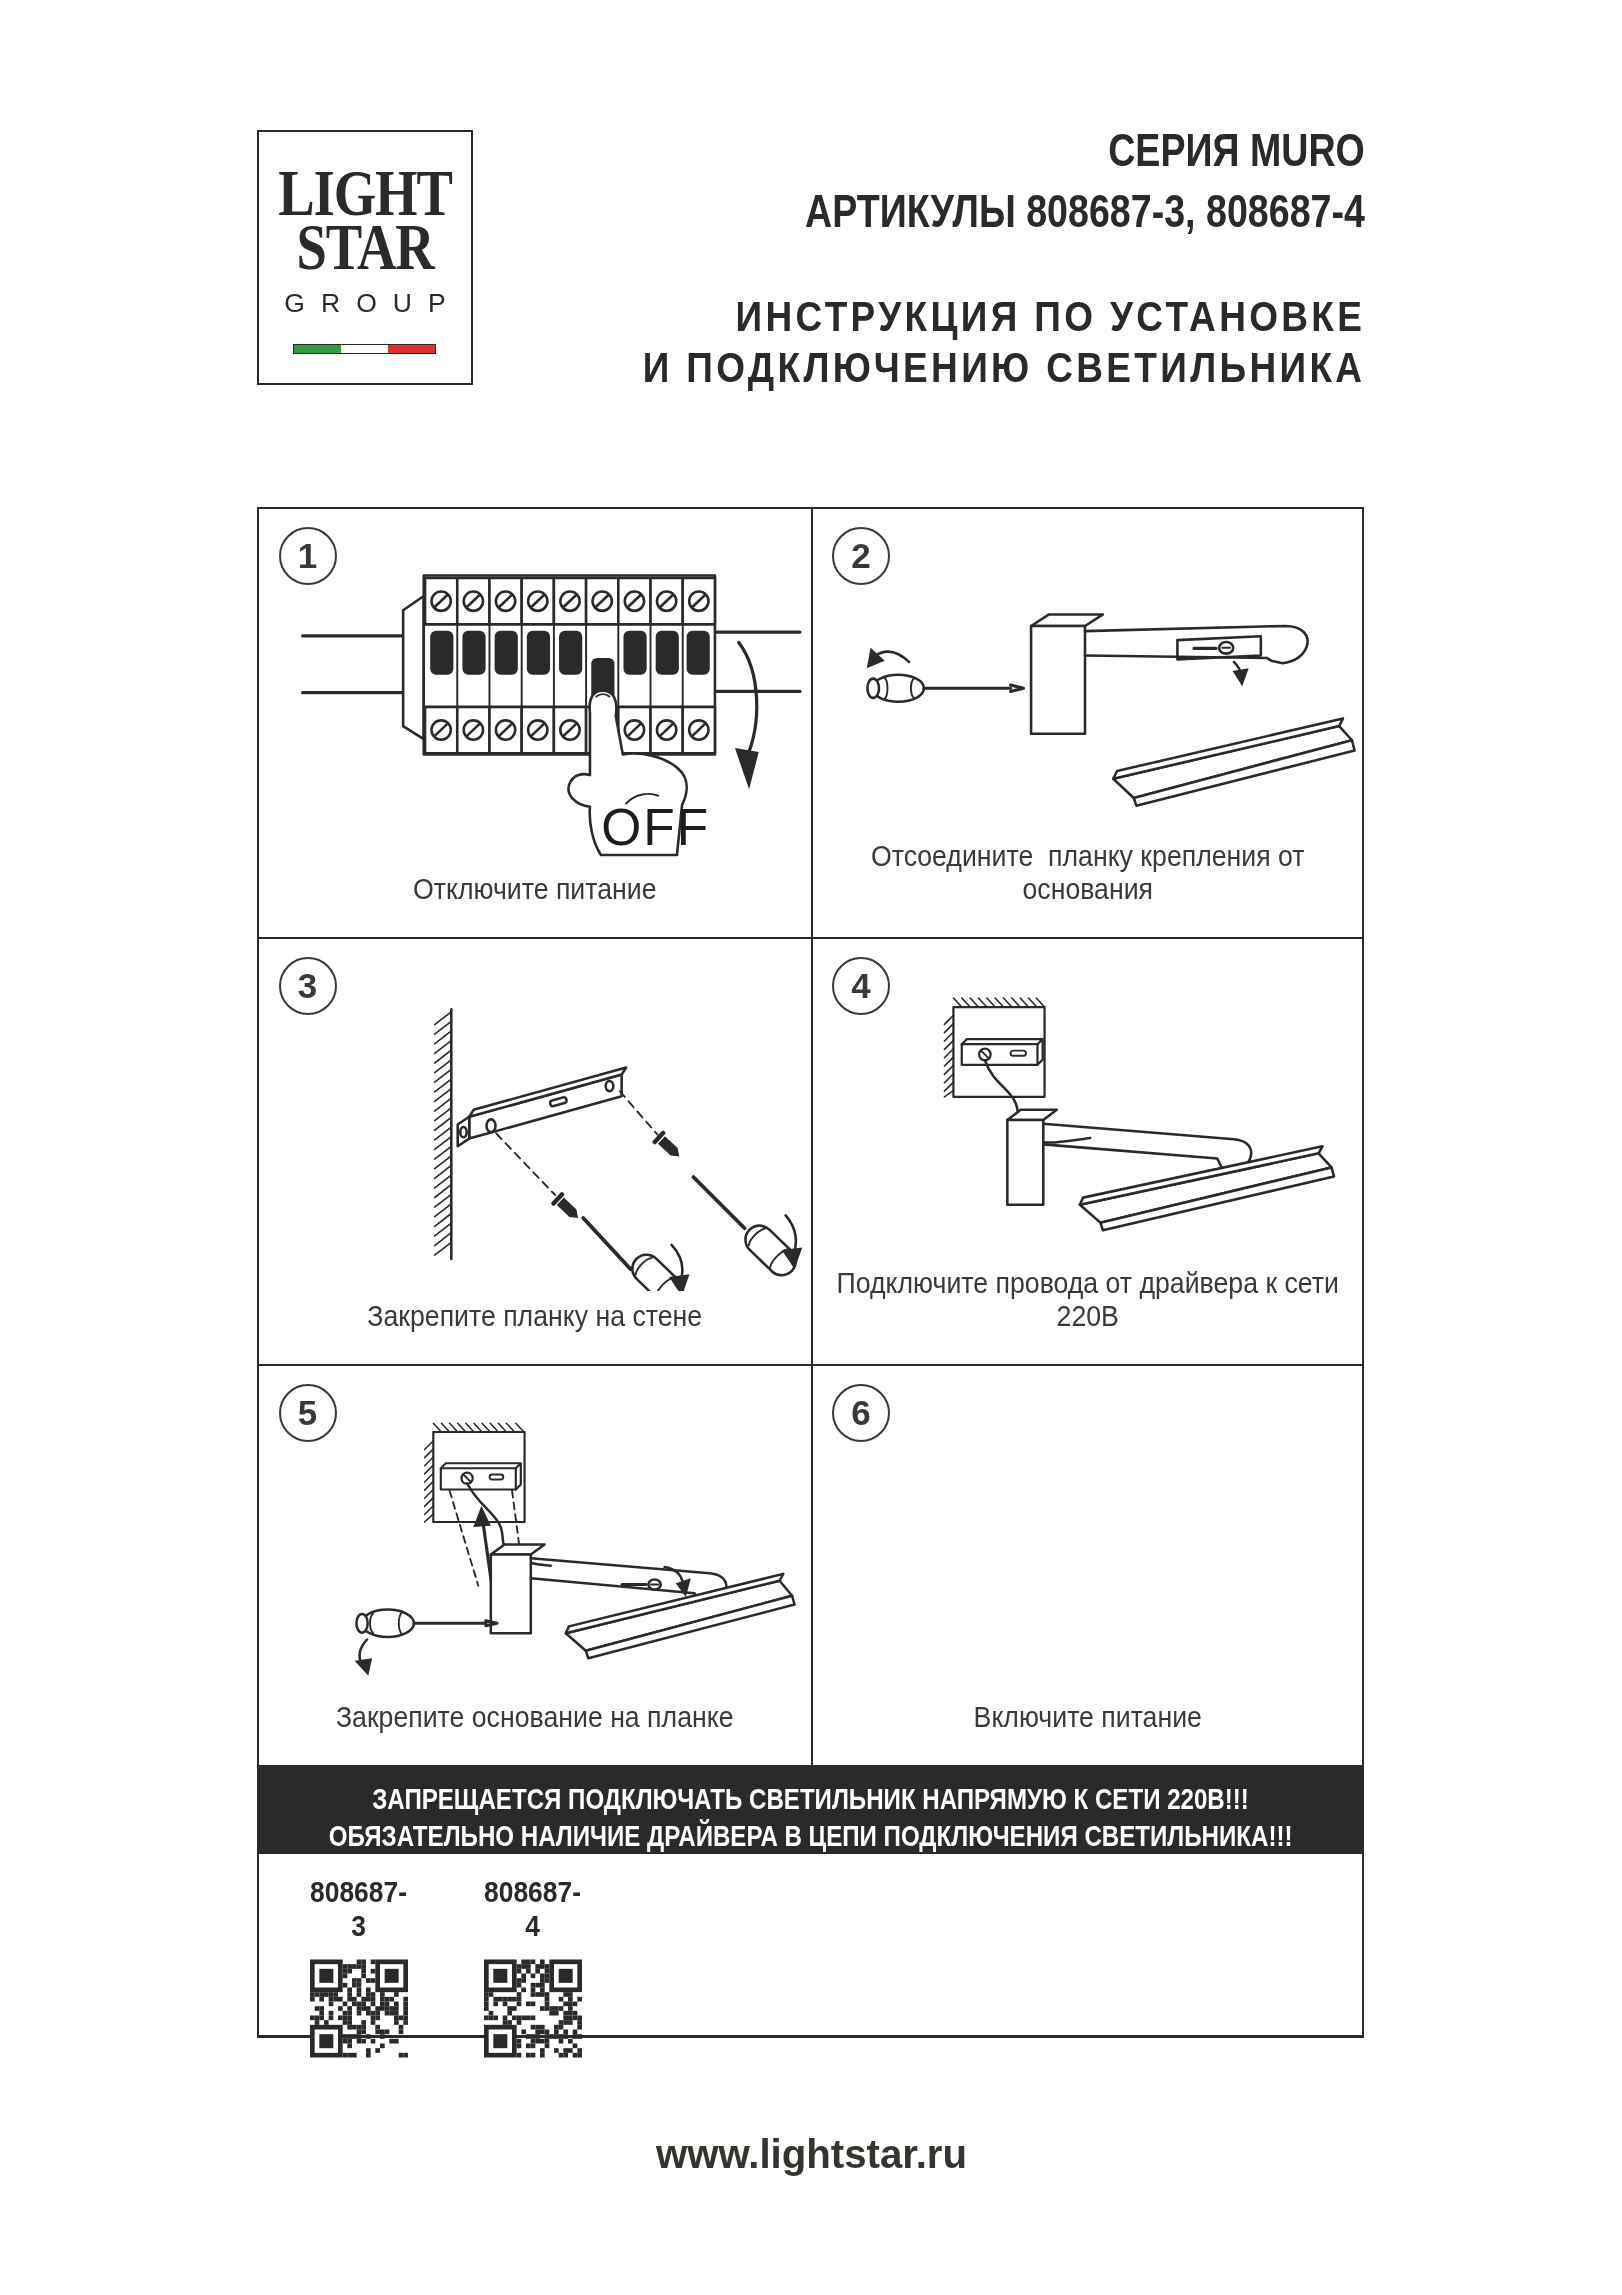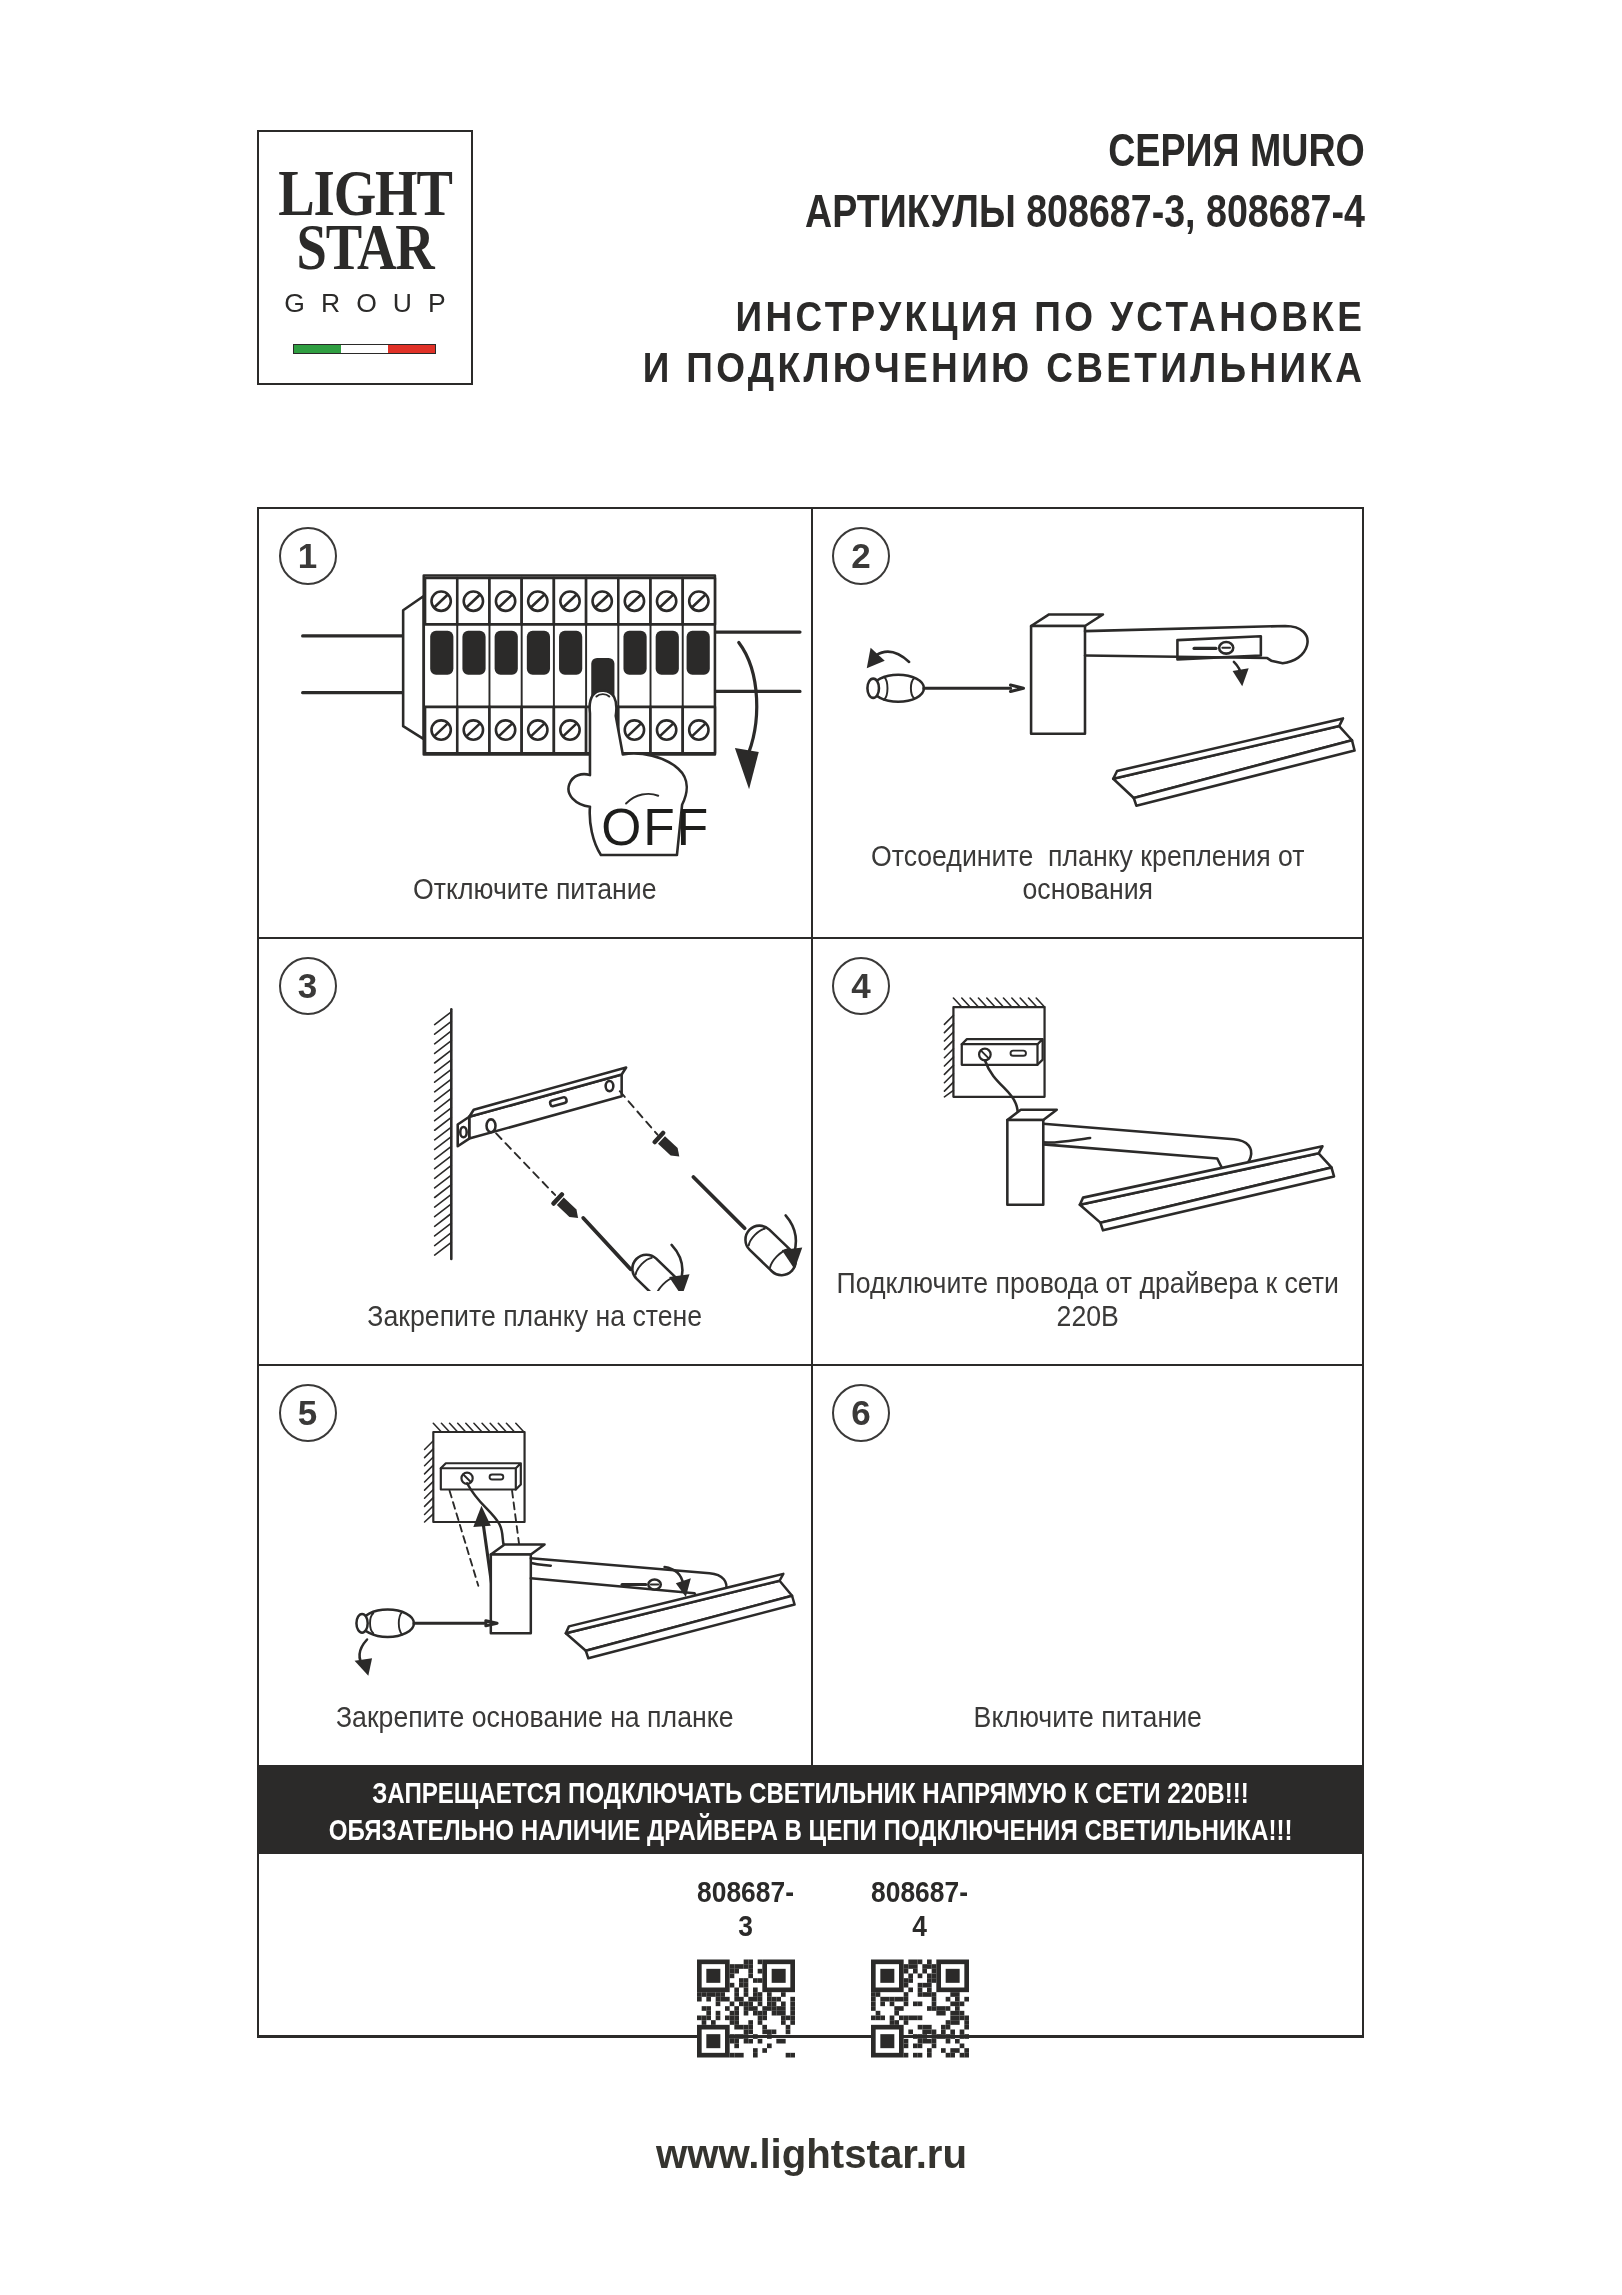--- a/index.html
+++ b/index.html
@@ -49,32 +49,32 @@
   .illus{position:absolute;left:5.2px;right:5.2px;top:51px;bottom:73px;}
   .illus svg{width:100%;height:100%;display:block;}
   .caption{
     position:absolute;left:0;right:0;bottom:31px;text-align:center;
     font-size:29px;color:#3a3938;transform:scaleX(0.92);transform-origin:50% 50%;
     white-space:pre-wrap;
   }
   
   .warning{
     position:absolute;left:257px;top:1767px;width:1107px;height:87px;
-    display:flex;flex-direction:column;align-items:center;justify-content:center;
+    display:flex;flex-direction:column;align-items:center;justify-content:flex-end;
     text-align:center;
   }
   .warning .wline{
     font-weight:bold;font-size:29.4px;line-height:37px;white-space:nowrap;
     transform:scaleX(0.82);transform-origin:50% 50%;
   }
   
   .bottom-box{
     position:absolute;left:257px;top:1854px;width:1107px;height:184px;
     border-left:2.6px solid #2b2a29;border-right:2.6px solid #2b2a29;border-bottom:3.3px solid #2b2a29;
-    box-sizing:border-box;display:flex;justify-content:center;gap:63px;padding-top:21px;padding-left:44px;
+    box-sizing:border-box;display:flex;gap:63px;padding-top:21px;padding-left:44px;
   }
   .article{width:111px;text-align:center;}
   .article .code{font-size:30px;font-weight:bold;transform:scaleX(0.88);transform-origin:50% 50%;}
   .article .qr{width:98px;height:99px;margin:15.7px auto 0;}
   
   .footer{
     position:absolute;left:0;width:100%;top:2131px;text-align:center;
     font-size:41px;font-weight:bold;color:#35342f;transform:scaleX(0.98);
   }
   

